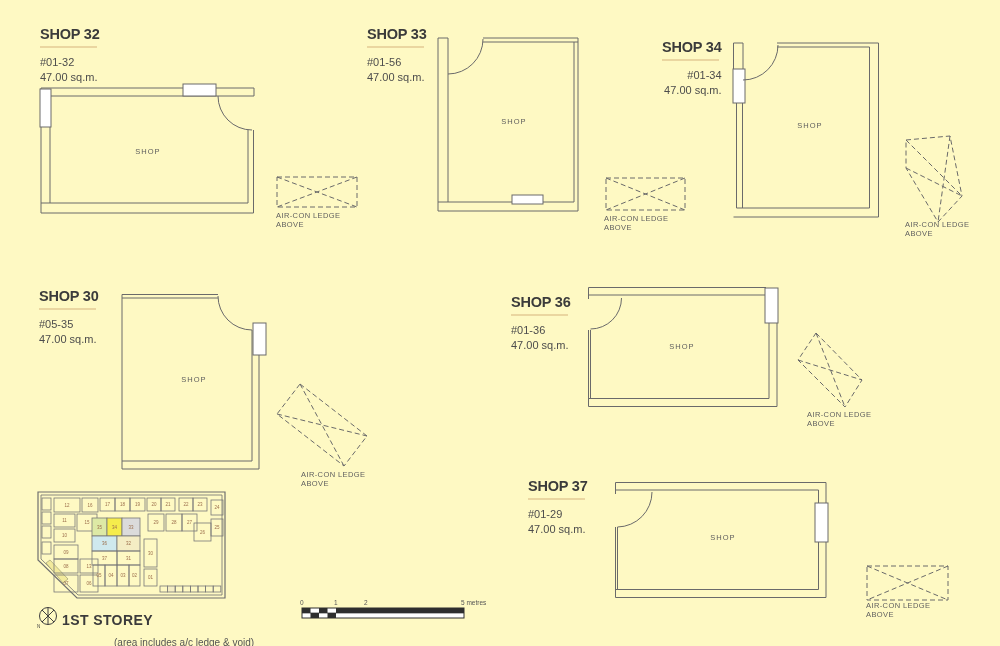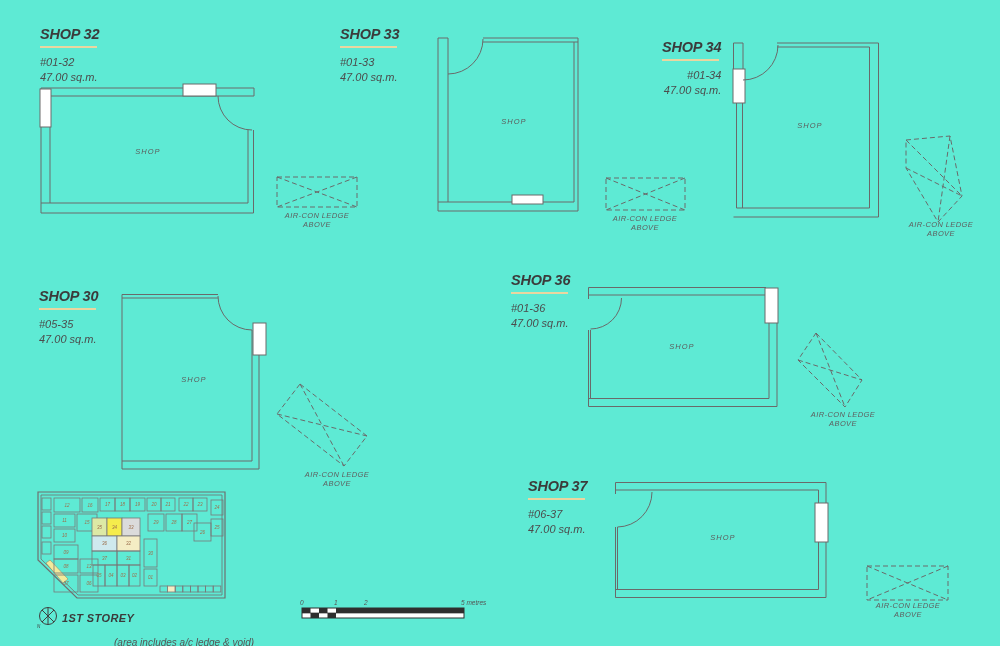--- a/index.html
+++ b/index.html
@@ -1,74 +1,74 @@
 <!DOCTYPE html>
 <html><head>
 <meta charset="utf-8">
 <style>
   html,body{margin:0;padding:0;background:#ffffff;}
-  .stage{position:relative;width:1000px;height:646px;background:#5eead4;overflow:hidden;
-         font-family:"Liberation Sans", sans-serif;color:#4f4f4f;font-style:italic;}
+  .stage{position:relative;width:1000px;height:646px;background:#fef9c3;overflow:hidden;
+         font-family:"Liberation Sans", sans-serif;color:#4f4f4f;}
   .abs{position:absolute;}
   .unit-title{font-size:14.5px;font-weight:bold;color:#3b3b3b;letter-spacing:-0.2px;line-height:15px;white-space:nowrap;}
   .title-underline{width:57px;height:2px;background:#ead6a0;margin-top:4px;margin-bottom:7px;}
   .unit-no,.unit-area{font-size:11px;color:#4c4c4c;line-height:15px;white-space:nowrap;}
   svg.plan, svg.ac, svg.keyplan, svg.scalebar, svg.compass{position:absolute;overflow:visible;}
   svg .wall{stroke:#6a6a6a;stroke-width:1;fill:none;}
   svg .wallfill{stroke:#6a6a6a;stroke-width:1;fill:#ffffff;}
   svg .dash{stroke:#6a6a6a;stroke-width:1;fill:none;stroke-dasharray:5,3;}
   svg text.room-label{font-size:7.5px;letter-spacing:1px;fill:#5d5d5d;text-anchor:middle;
        font-family:"Liberation Sans", sans-serif;}
-  .ac-label{position:absolute;text-align:center;font-size:7.5px;line-height:9px;color:#5f5f5f;letter-spacing:0.4px;white-space:nowrap;}
-  .legend-storey{position:absolute;font-size:11px;font-weight:bold;color:#3b3b3b;letter-spacing:0.4px;}
+  .ac-label{position:absolute;text-align:left;font-size:7.5px;line-height:9px;color:#5f5f5f;letter-spacing:0.4px;white-space:nowrap;}
+  .legend-storey{position:absolute;font-size:14px;font-weight:bold;color:#3b3b3b;letter-spacing:0.4px;}
   .legend-note{position:absolute;font-size:10px;color:#555555;margin-top:26px;}
   svg.scalebar text{font-size:6.5px;fill:#555555;font-family:"Liberation Sans", sans-serif;}
   svg.keyplan .bndry{stroke:#6f6f6f;fill:none;}
   svg.compass .ln{stroke:#3f3f3f;stroke-width:1;fill:none;}
   svg.compass text{font-size:4.5px;fill:#3f3f3f;font-family:"Liberation Sans", sans-serif;}
 </style>
 </head>
 <body>
 
 <div class="stage">
 
   <div class="abs" style="left:40px;top:27px;">
     <div class="unit-title">SHOP 32</div>
     <div class="title-underline"></div>
     <div class="unit-no">#01-32</div>
     <div class="unit-area">47.00 sq.m.</div>
   </div>
-  <div class="abs" style="left:340px;top:27px;">
+  <div class="abs" style="left:367px;top:27px;">
     <div class="unit-title">SHOP 33</div>
     <div class="title-underline"></div>
-    <div class="unit-no">#01-33</div>
+    <div class="unit-no">#01-56</div>
     <div class="unit-area">47.00 sq.m.</div>
   </div>
   <div class="abs" style="left:662px;top:40px;text-align:right;">
     <div class="unit-title">SHOP 34</div>
     <div class="title-underline"></div>
     <div class="unit-no">#01-34</div>
     <div class="unit-area">47.00 sq.m.</div>
   </div>
   <div class="abs" style="left:39px;top:289px;">
     <div class="unit-title">SHOP 30</div>
     <div class="title-underline"></div>
     <div class="unit-no">#05-35</div>
     <div class="unit-area">47.00 sq.m.</div>
   </div>
-  <div class="abs" style="left:511px;top:273px;">
+  <div class="abs" style="left:511px;top:295px;">
     <div class="unit-title">SHOP 36</div>
     <div class="title-underline"></div>
     <div class="unit-no">#01-36</div>
     <div class="unit-area">47.00 sq.m.</div>
   </div>
   <div class="abs" style="left:528px;top:479px;">
     <div class="unit-title">SHOP 37</div>
     <div class="title-underline"></div>
-    <div class="unit-no">#06-37</div>
+    <div class="unit-no">#01-29</div>
     <div class="unit-area">47.00 sq.m.</div>
   </div>
 
   <svg class="plan" style="left:40px;top:84px;" width="216" height="132" viewBox="0 0 216 132">
     <path class="wall" d="M1,4 H214 M1,12 H214 M214,4 V12"></path>
     <rect class="wallfill" x="143" y="0" width="33" height="12"></rect>
     <path class="wall" d="M178,12 A34,34 0 0 0 212,46"></path>
     <path class="wall" d="M208,46 V119 M213.5,46 V129"></path>
     <path class="wall" d="M1,119 H208 M1,129 H213.5"></path>
     <path class="wall" d="M1,4 V129 M10,43 V119"></path>

